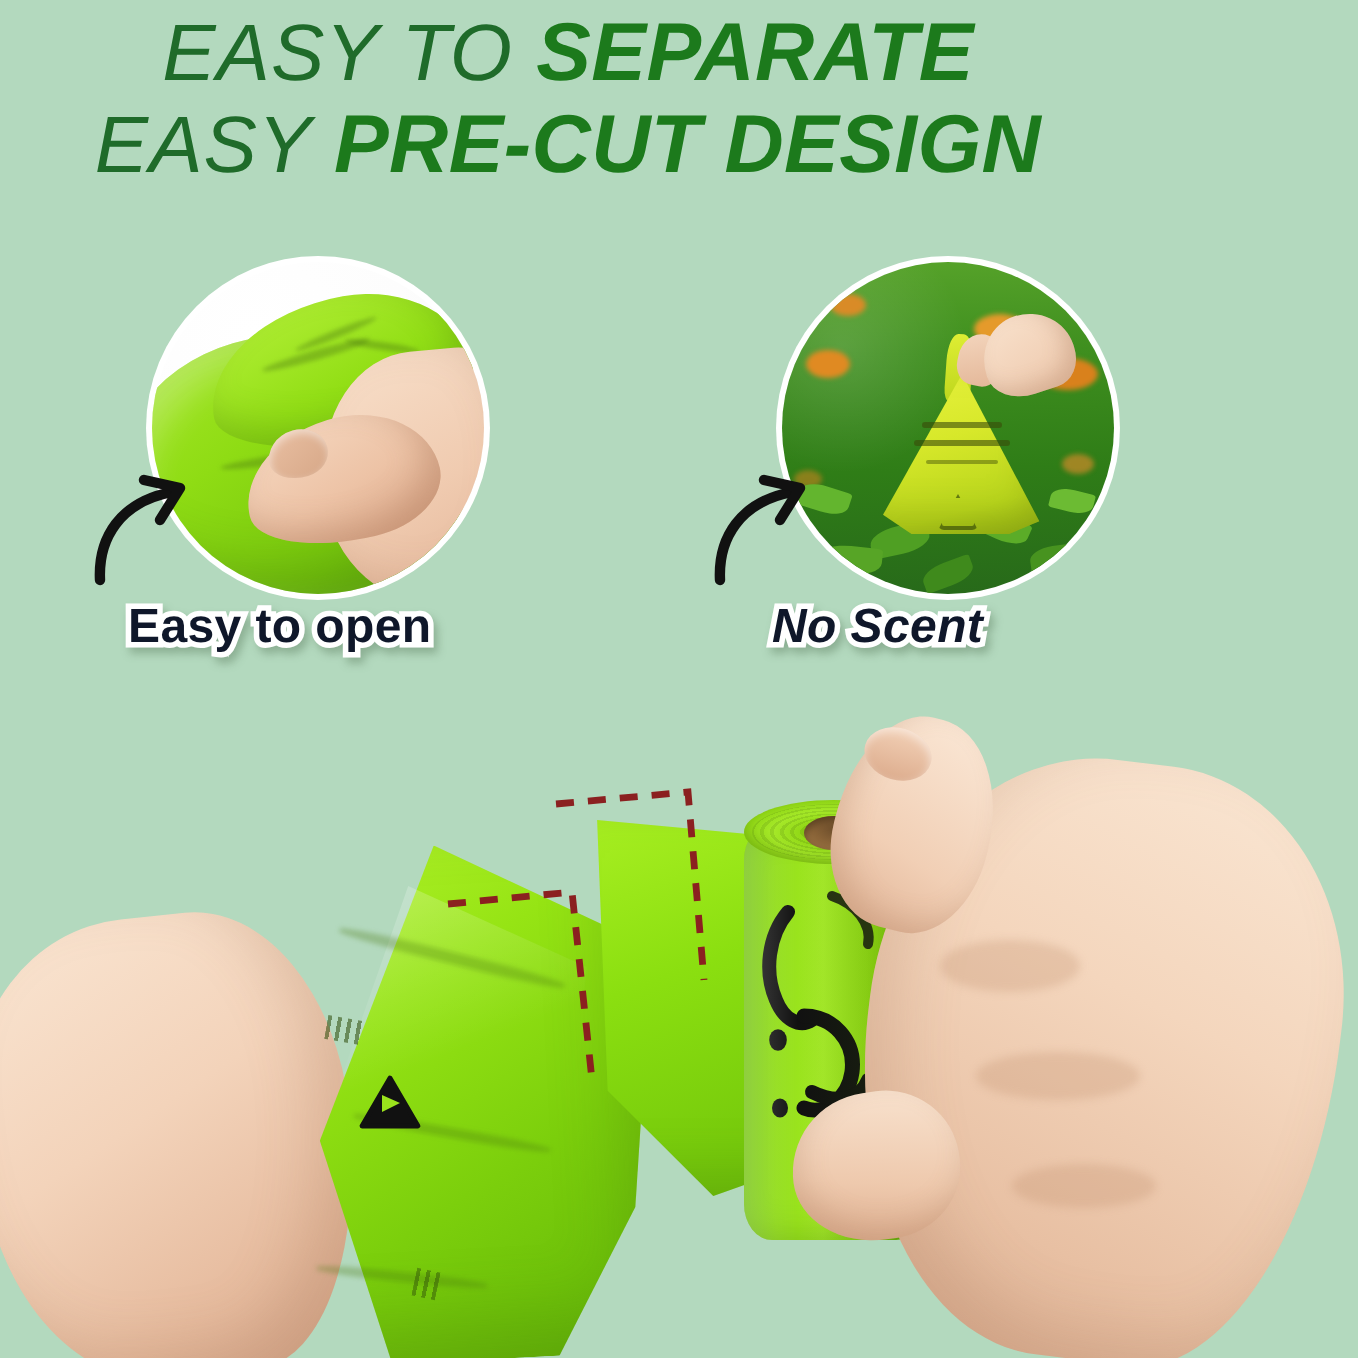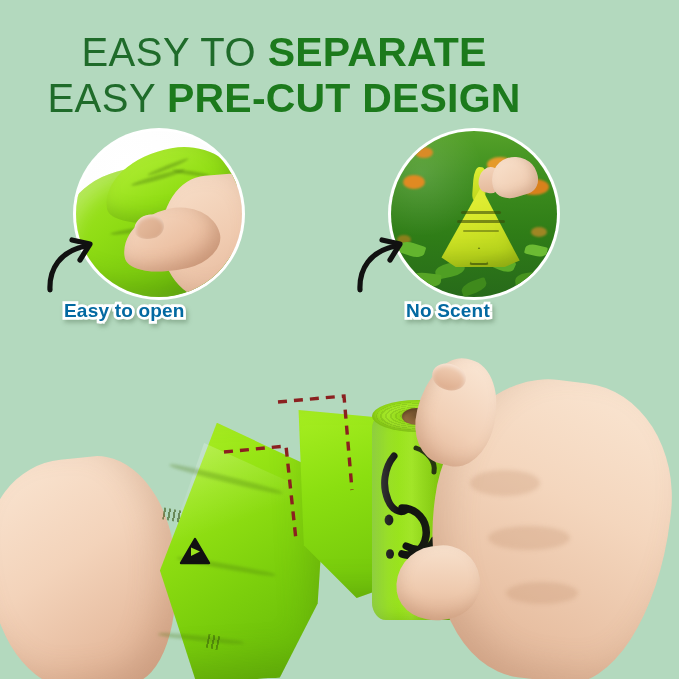--- a/index.html
+++ b/index.html
@@ -6,22 +6,23 @@
   body{
     width:679px;height:679px;overflow:hidden;position:relative;
     background:#b3d9be;
     font-family:"Liberation Sans", sans-serif;
     -webkit-font-smoothing:antialiased;
   }
   .stage{position:absolute;inset:0;width:679px;height:679px;overflow:hidden;}
 
   
   .headline{
-    position:absolute;left:0;top:32px;width:568px;text-align:center;
+    position:absolute;left:0;top:6px;width:568px;text-align:center;
     line-height:1.02;
+    font-style:italic;
   }
   .hl-line{display:block;white-space:nowrap;}
   .hl-light{
     font-size:40px;font-weight:400;letter-spacing:.5px;color:#1f6b2a;
     font-family:"Liberation Sans", sans-serif;
   }
   .hl-bold{
     font-size:41px;font-weight:700;letter-spacing:.2px;color:#1c7a1c;
     font-family:"Liberation Sans", sans-serif;
   }
@@ -122,29 +123,29 @@
     border-radius:50% 50% 40% 40%;transform:rotate(12deg);
   }
 
   
   .arrow{position:absolute;}
   .arrow-left{left:44px;top:233px;}
   .arrow-right{left:354px;top:233px;}
 
   
   .caption{
-    position:absolute;font-size:19px;font-weight:700;color:#0369a1;
+    position:absolute;font-size:24px;font-weight:700;color:#0f172a;
     letter-spacing:.2px;white-space:nowrap;
     font-family:"Liberation Sans", sans-serif;
     -webkit-text-stroke:5.5px #ffffff;
     paint-order:stroke fill;
     filter:drop-shadow(2px 3px 2px rgba(60,90,60,.32));
   }
   .caption-left{left:64px;top:300px;}
-  .caption-right{left:406px;top:300px;}
+  .caption-right{left:386px;top:300px;font-style:italic;}
 
   
   .hero{position:absolute;left:0;top:350px;width:679px;height:329px;overflow:hidden;}
 
   
   .h-lpalm{
     position:absolute;left:-10px;top:108px;width:186px;height:230px;
     background:linear-gradient(152deg,#fae6d3 0%,#f3d3ba 44%,#e6bb9e 78%,#d8a98d 100%);
     border-radius:46% 40% 32% 44% / 40% 48% 56% 52%;
     transform:rotate(-6deg);

